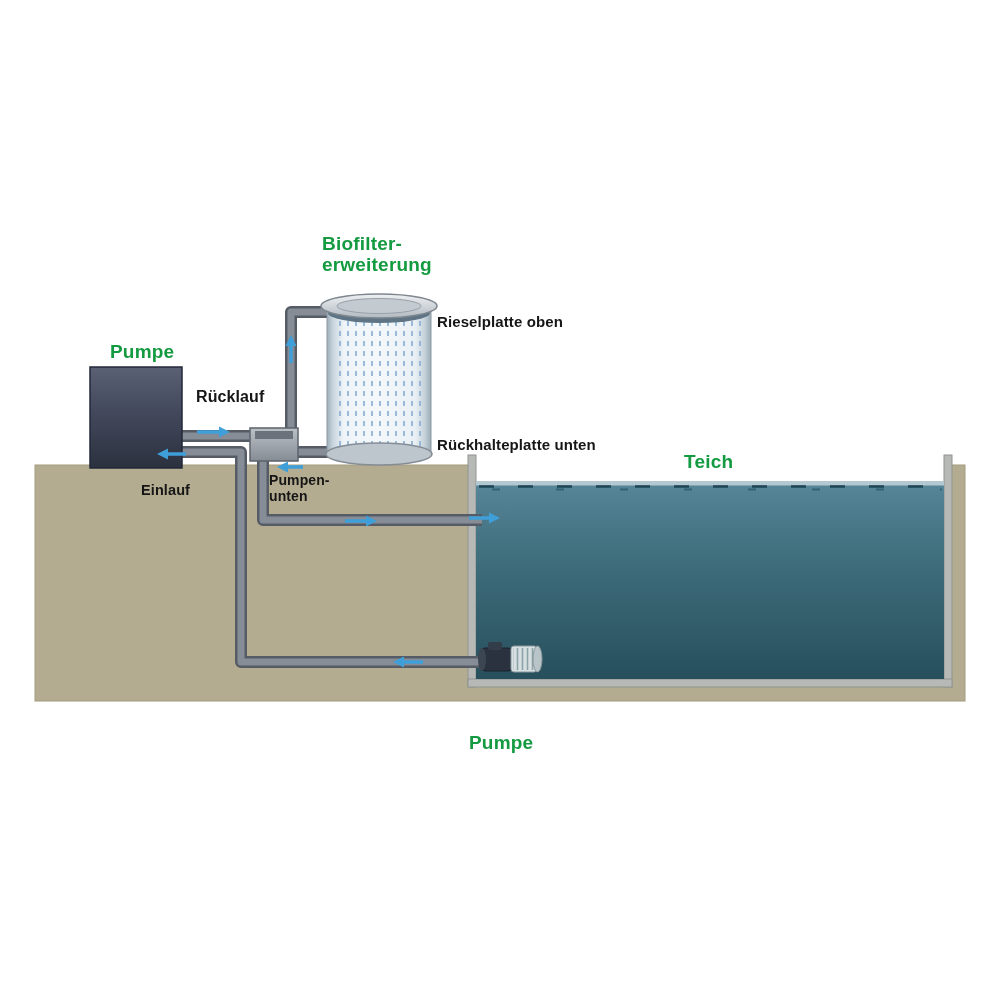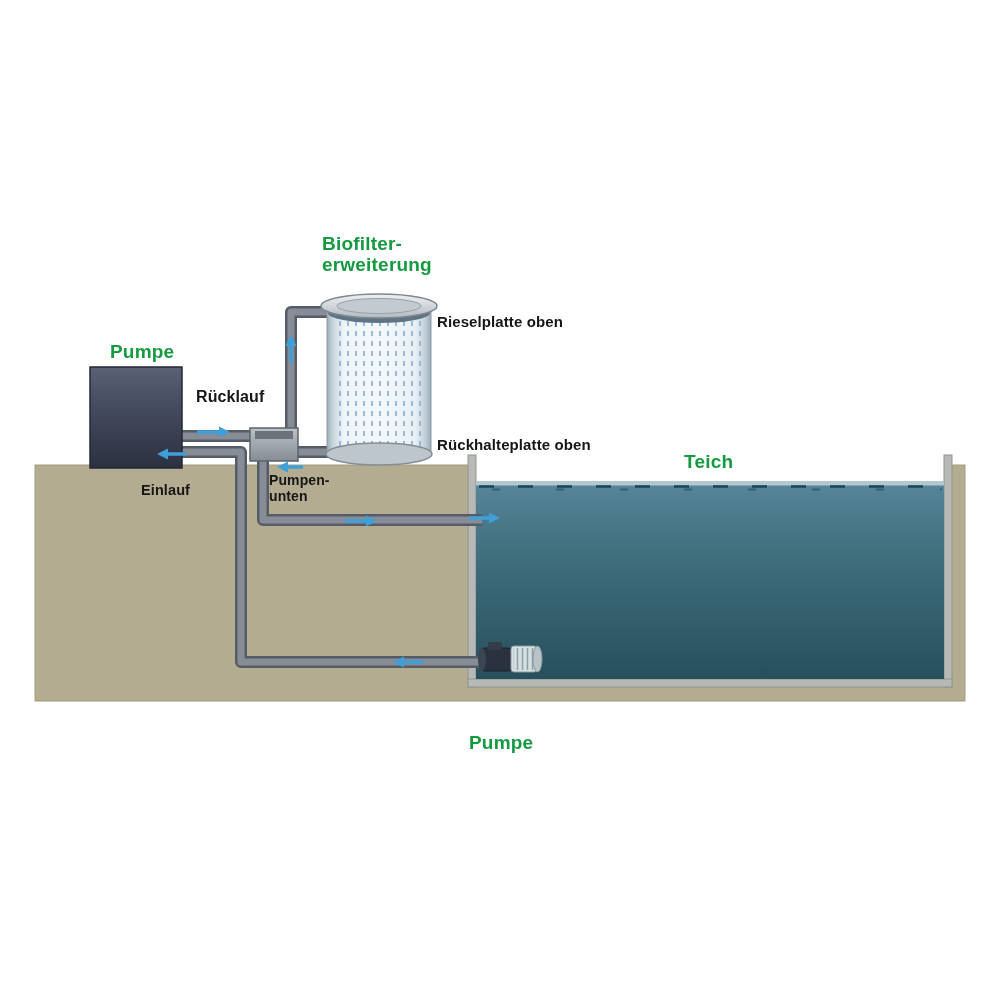--- a/index.html
+++ b/index.html
@@ -161,21 +161,21 @@
   </div>
 
   <div class="lbl lbl-green" style="left:110px;top:341px;">Pumpe</div>
 
   <div class="lbl lbl-green" style="left:684px;top:451px;">Teich</div>
 
   <div class="lbl lbl-green" style="left:469px;top:732px;">Pumpe</div>
 
   <div class="lbl lbl-black" style="left:437px;top:314px;">Rieselplatte oben</div>
 
-  <div class="lbl lbl-black" style="left:437px;top:437px;">Rückhalteplatte oben</div>
+  <div class="lbl lbl-black" style="left:437px;top:437px;">Rückhalteplatte unten</div>
 
   <div class="lbl lbl-black" style="left:196px;top:389px;font-size:16px;">Rücklauf</div>
 
   <div class="lbl lbl-black" style="left:141px;top:482px;font-size:14.5px;">Einlauf</div>
 
   <div class="lbl lbl-black" style="left:269px;top:472px;font-size:14px;">
     <div>Pumpen-</div>
     <div>unten</div>
   </div>
 

